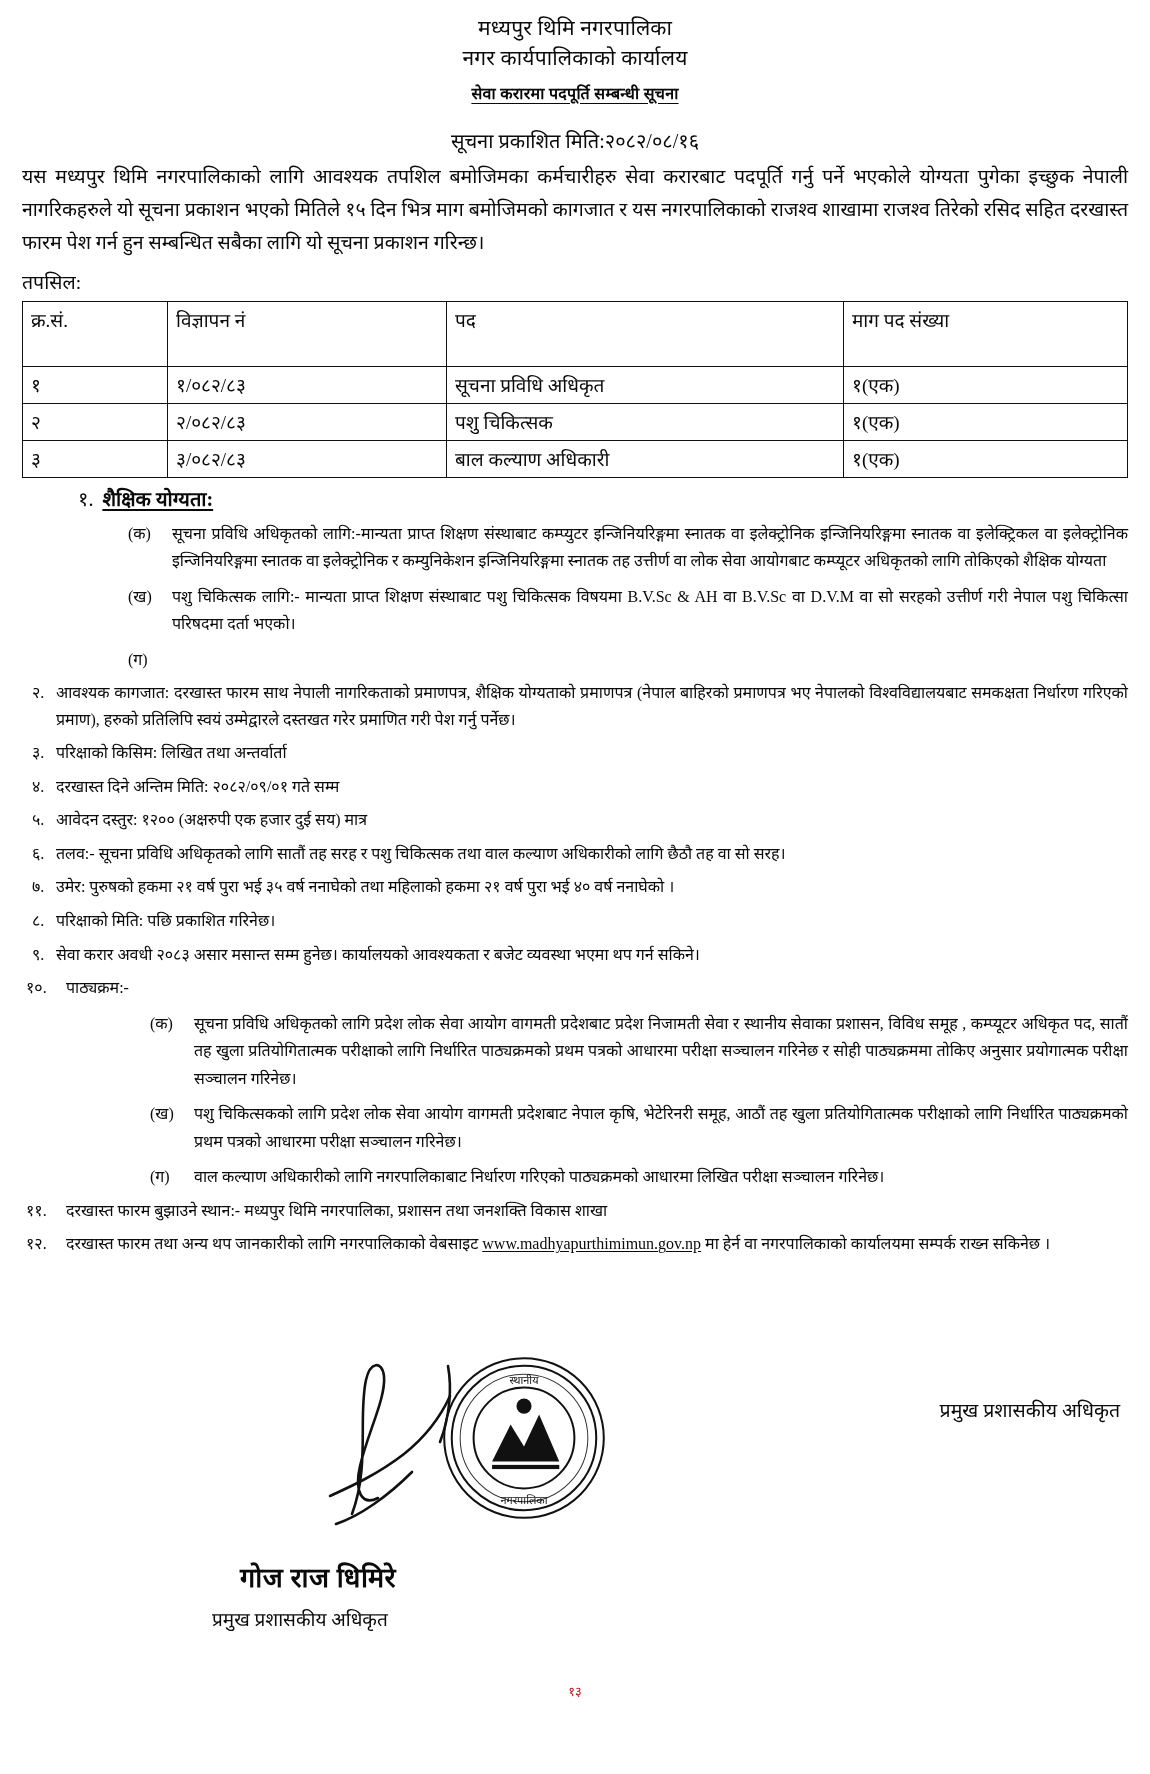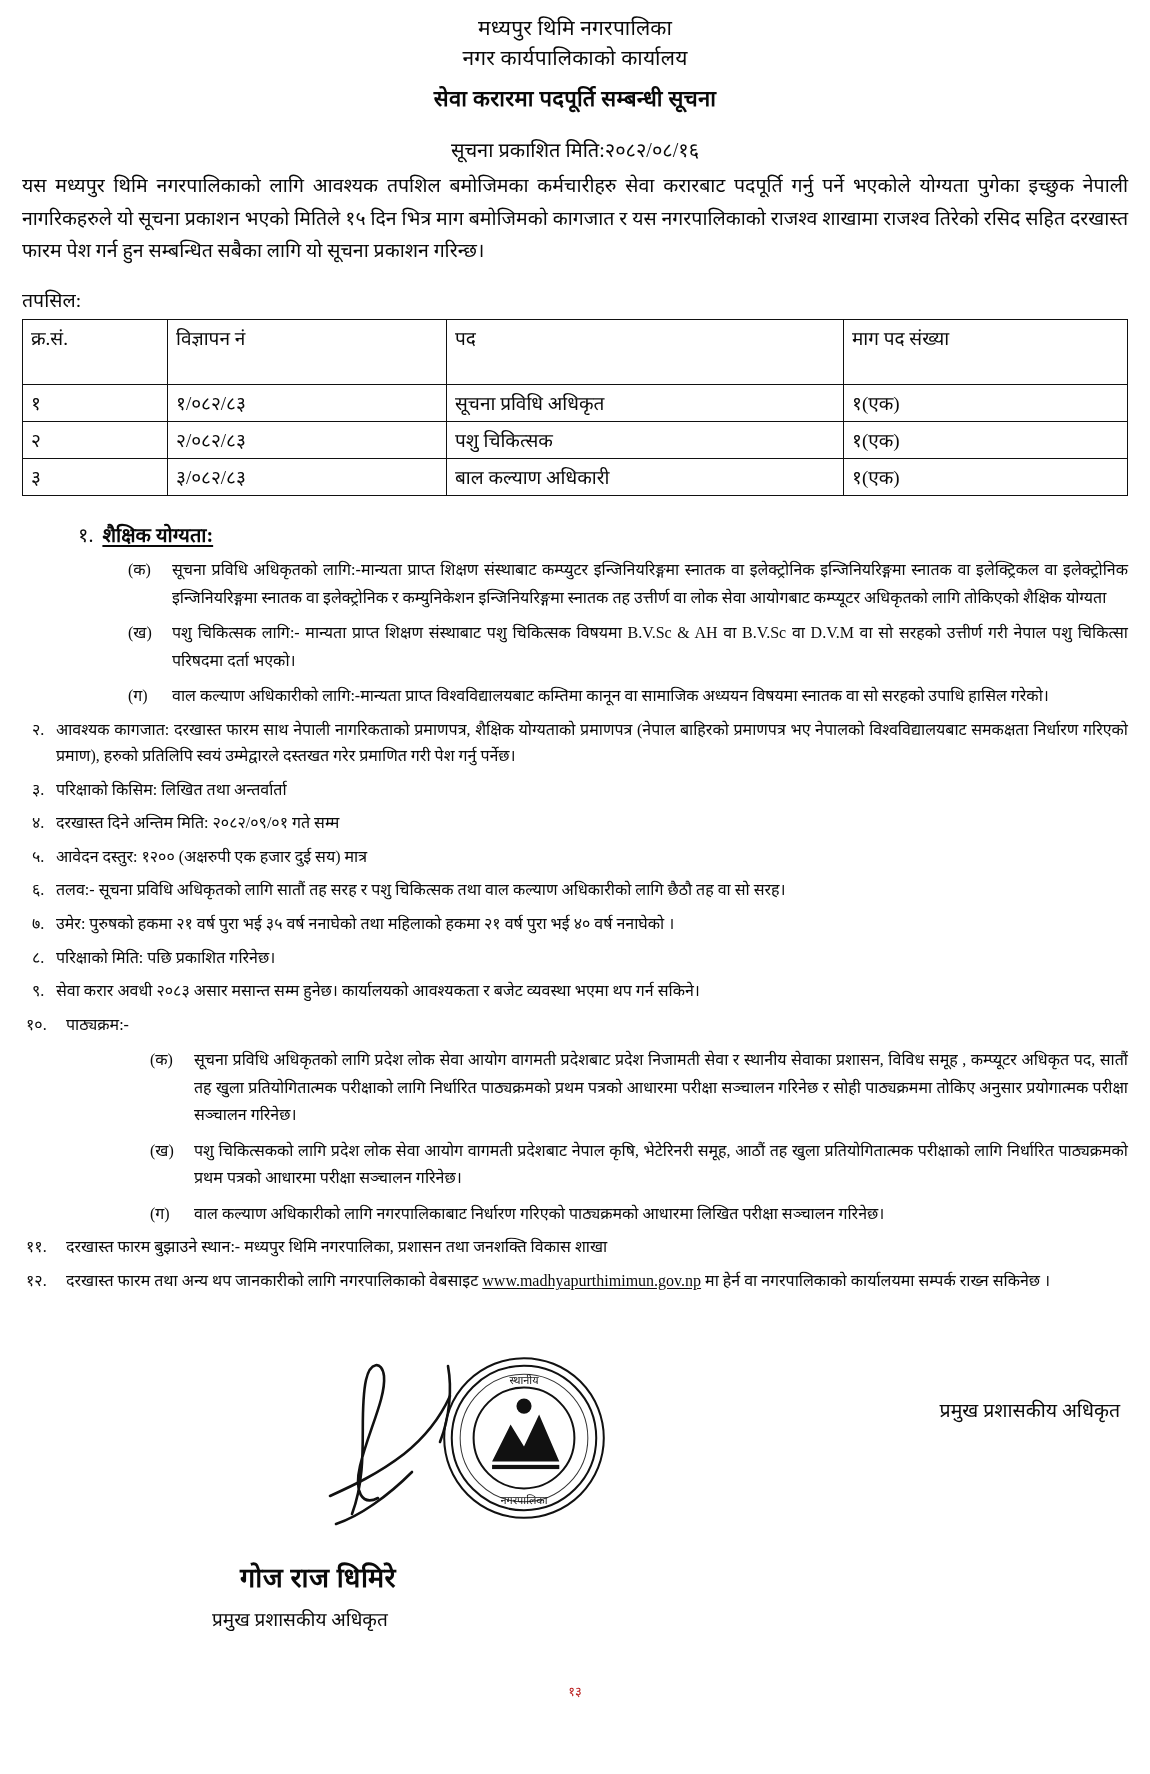--- a/index.html
+++ b/index.html
@@ -29,43 +29,44 @@
   
   .hdr {
     text-align: center;
     line-height: 1.42;
   }
   .hdr-line {
     font-size: 21px;
     letter-spacing: 0.2px;
   }
   .hdr-title {
-    font-size: 22px;
+    font-size: 16px;
     font-weight: bold;
+    text-decoration: underline;
     text-underline-offset: 4px;
     margin-top: 9px;
     letter-spacing: 0.3px;
   }
   .pub-date {
     text-align: center;
     font-size: 20px;
     margin-top: 22px;
   }
 
   
   .intro {
     font-size: 19.5px;
     line-height: 1.68;
     text-align: justify;
     text-justify: inter-word;
     margin-top: 7px;
   }
   .tapsil {
     font-size: 19.5px;
-    margin-top: 18px;
+    margin-top: 8px;
   }
 
   
   table.vac {
     width: 100%;
     border-collapse: collapse;
     margin-top: 6px;
     table-layout: fixed;
   }
   table.vac th, table.vac td {
@@ -120,21 +121,21 @@
   .sub .body {
     flex: 1 1 auto;
     text-align: justify;
     text-justify: inter-word;
   }
   .sub.deep { padding-left: 128px; }
 
   .heading-1 {
     font-size: 20px;
     padding-left: 56px;
-    margin-top: 25px;
+    margin-top: 7px;
   }
   .heading-1 .n { margin-right: 9px; }
 
   .link {
     text-decoration: underline;
     text-underline-offset: 2px;
   }
 
   
   .footer {
@@ -245,21 +246,20 @@
     <div class="sub">
       <span class="lbl">(क)</span>
       <span class="body">सूचना प्रविधि अधिकृतको लागि:-मान्यता प्राप्त शिक्षण संस्थाबाट कम्प्युटर इन्जिनियरिङ्गमा स्नातक वा इलेक्ट्रोनिक इन्जिनियरिङ्गमा स्नातक वा इलेक्ट्रिकल वा इलेक्ट्रोनिक इन्जिनियरिङ्गमा स्नातक वा इलेक्ट्रोनिक र कम्युनिकेशन इन्जिनियरिङ्गमा स्नातक तह उत्तीर्ण वा लोक सेवा आयोगबाट कम्प्यूटर अधिकृतको लागि तोकिएको शैक्षिक योग्यता</span>
     </div>
     <div class="sub">
       <span class="lbl">(ख)</span>
       <span class="body">पशु चिकित्सक लागि:- मान्यता प्राप्त शिक्षण संस्थाबाट पशु चिकित्सक विषयमा   B.V.Sc &amp; AH वा B.V.Sc वा D.V.M वा सो सरहको उत्तीर्ण गरी नेपाल पशु चिकित्सा परिषदमा दर्ता भएको।</span>
     </div>
     <div class="sub">
       <span class="lbl">(ग)</span>
-      <span class="body">वाल कल्याण अधिकारीको लागि:-मान्यता प्राप्त विश्वविद्यालयबाट कम्तिमा कानून वा सामाजिक अध्ययन विषयमा स्नातक वा सो सरहको उपाधि हासिल गरेको।</span>
     </div>
 
     <div class="item">
       <span class="num">२.</span>
       <span class="body">आवश्यक कागजात: दरखास्त फारम साथ नेपाली नागरिकताको प्रमाणपत्र, शैक्षिक योग्यताको प्रमाणपत्र (नेपाल बाहिरको प्रमाणपत्र भए नेपालको विश्वविद्यालयबाट समकक्षता निर्धारण गरिएको प्रमाण), हरुको प्रतिलिपि स्वयं उम्मेद्वारले दस्तखत गरेर प्रमाणित गरी पेश गर्नु पर्नेछ।</span>
     </div>
     <div class="item">
       <span class="num">३.</span>
       <span class="body">परिक्षाको किसिम: लिखित तथा अन्तर्वार्ता</span>
     </div>

